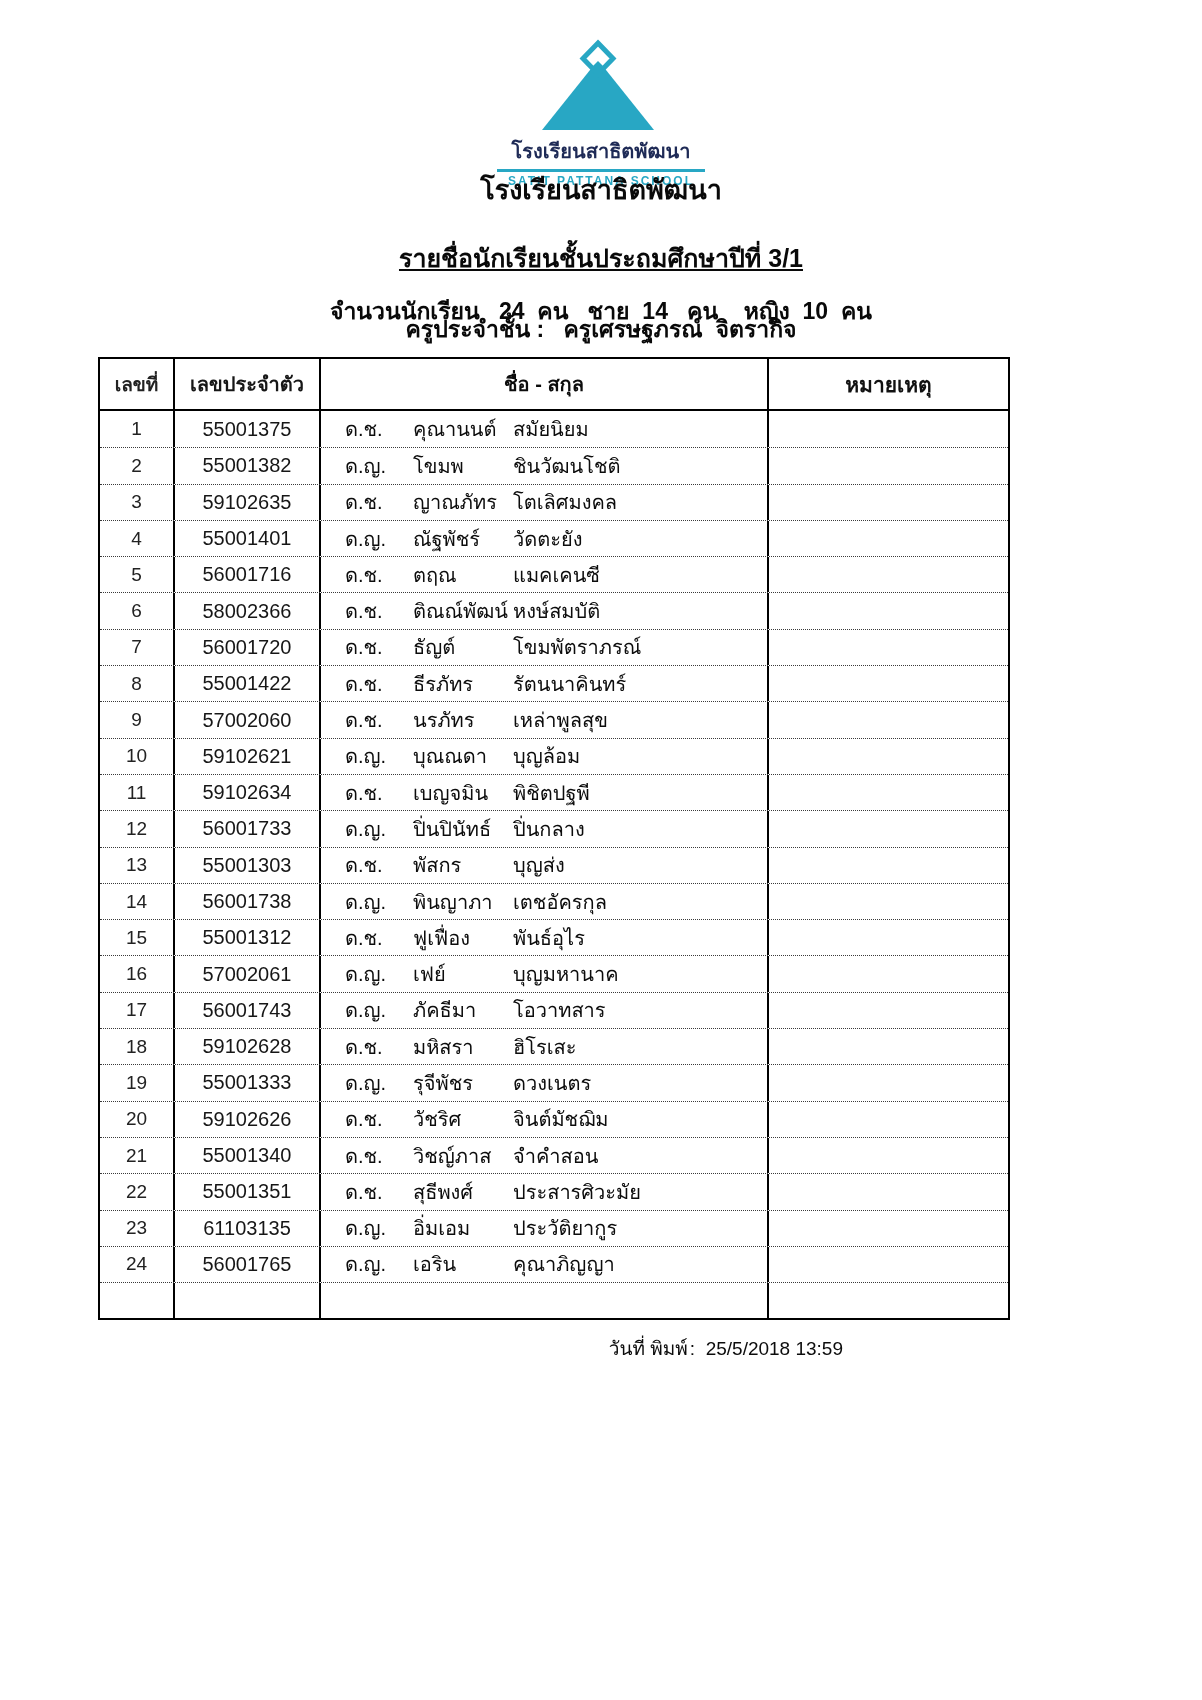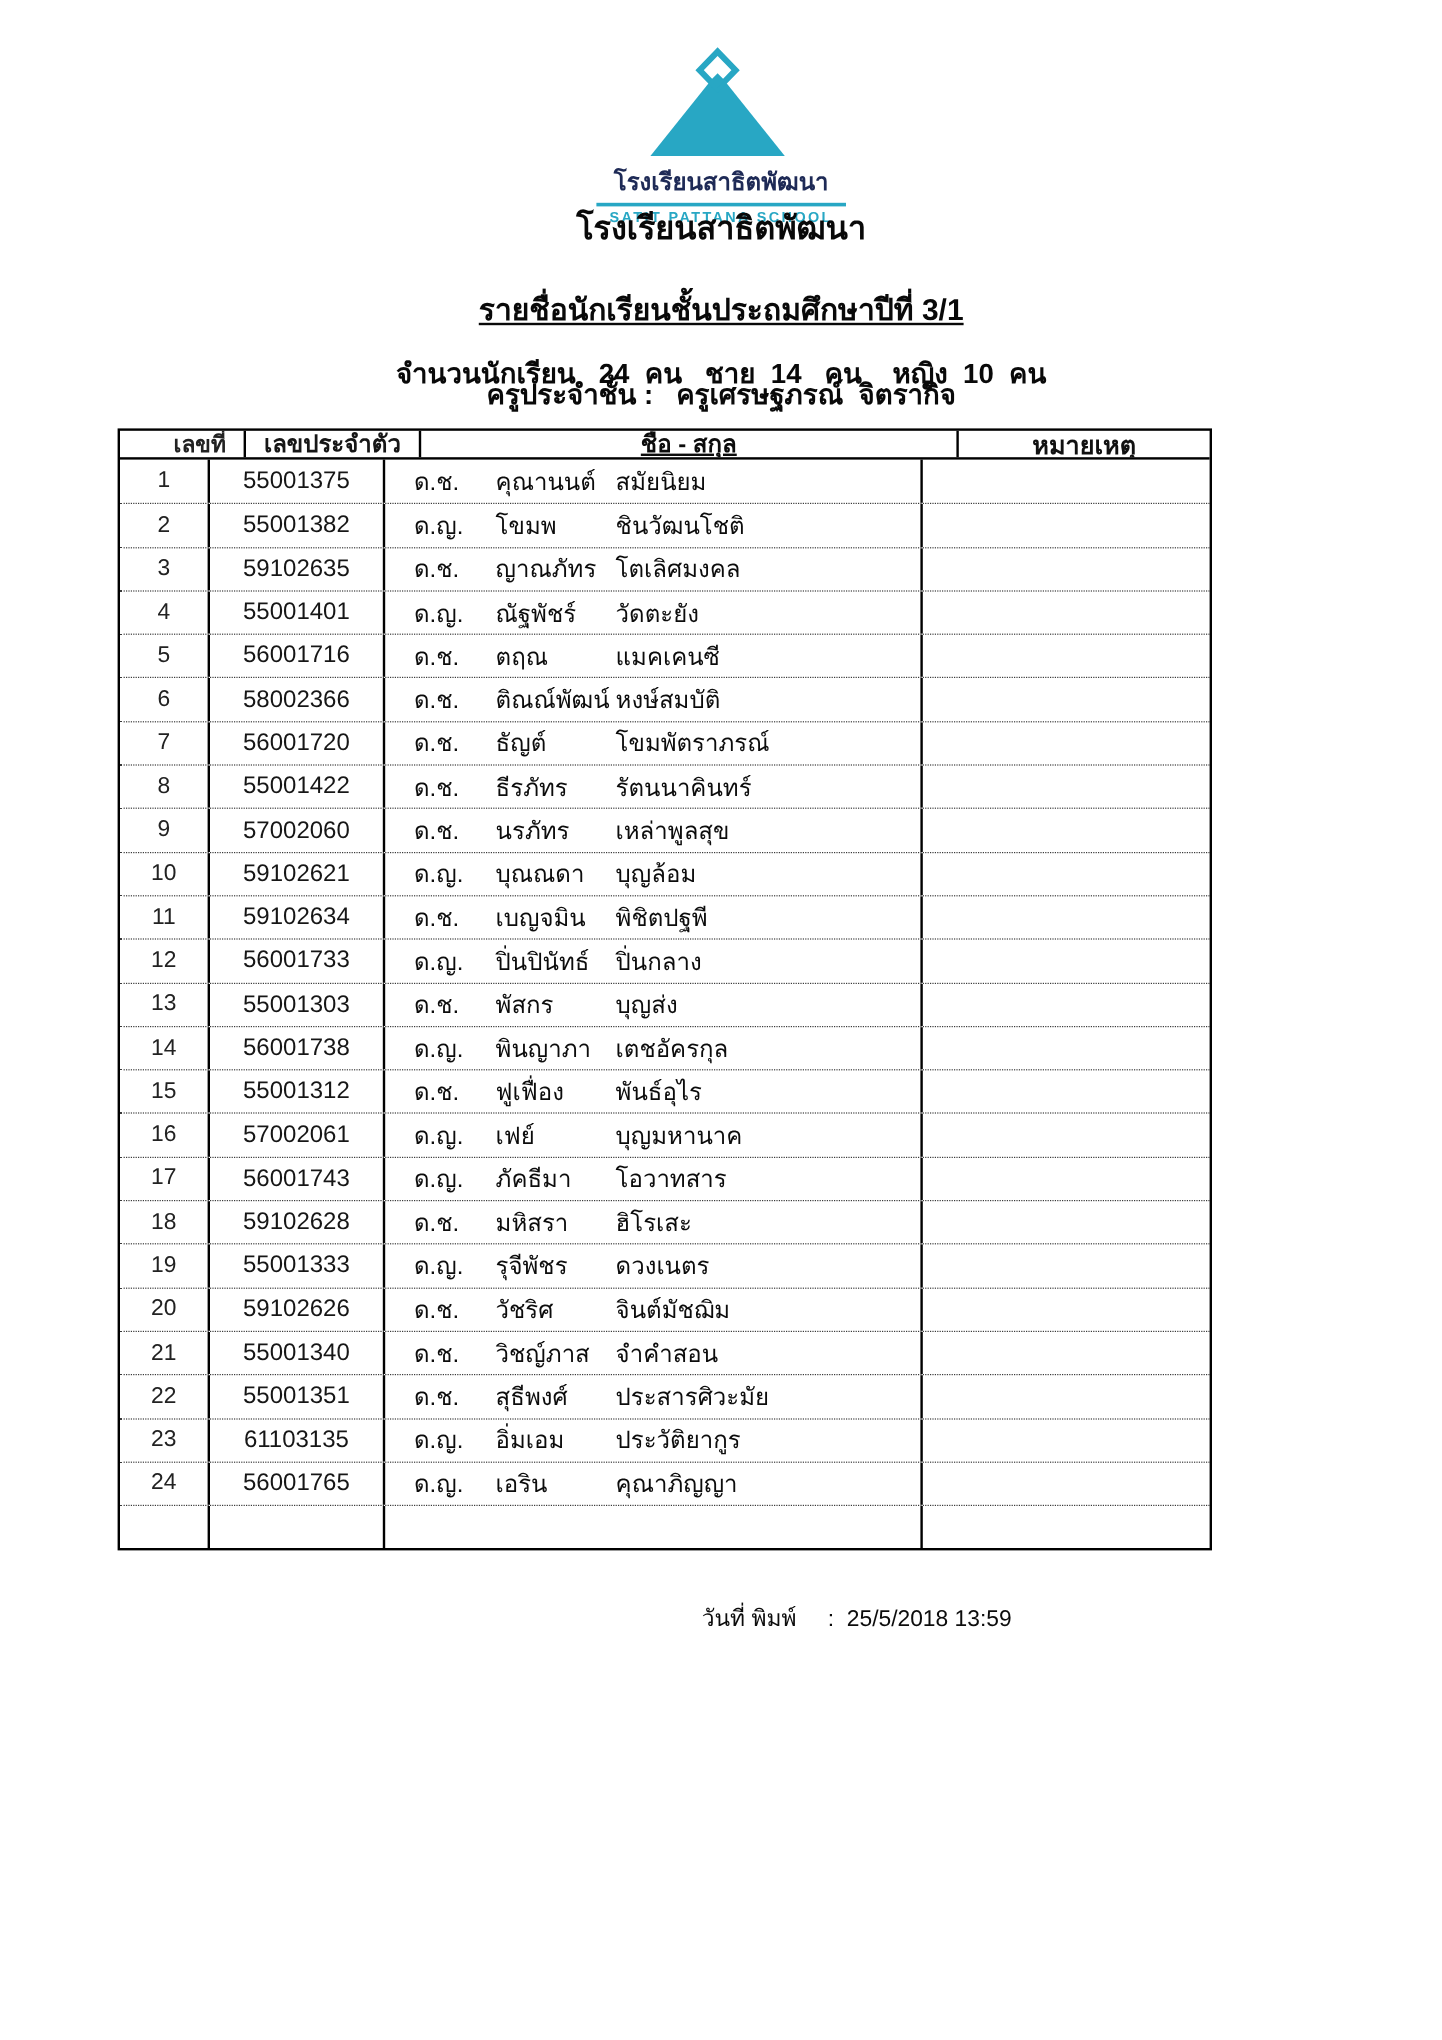--- a/index.html
+++ b/index.html
@@ -46,42 +46,42 @@
   }
   .trow {
     display: grid;
     grid-template-columns: 75px 146px 448px auto;
     box-sizing: border-box;
   }
   .trow > div { box-sizing: border-box; overflow: hidden; }
   .cell-no, .cell-id { text-align: center; }
   .cell-no, .cell-id, .cell-name { border-right: 2px solid #000; }
   .head-row {
-    height: 24px; align-items: center;
+    height: 52px; align-items: center;
     border-bottom: 2px solid #000;
-    font-weight: bold; font-size: 21px; padding-left: 30px;
+    font-weight: bold; font-size: 21px;
   }
   .head-row > div { display: flex; align-items: center; justify-content: center; height: 100%; }
   .data-row { height: 36.3px; border-top: 1px dotted #3a3a3a; align-items: center; }
   .data-row:first-child { border-top: none; }
   .data-row > div { display: flex; align-items: center; height: 100%; }
   .cell-no   { justify-content: center; font-size: 19px; color: #222; }
   .cell-id   { justify-content: center; font-size: 20px; color: #161616; }
   .cell-name { font-size: 20px; color: #0c0c0c; padding-left: 24px; }
   .name-prefix { display: inline-block; width: 56px; white-space: pre; }
   .name-first  { display: inline-block; width: 100px; white-space: pre; margin-left: 12px; }
   .name-last   { display: inline-block; white-space: pre; }
   .empty-row { height: 36px; border-top: 1px dotted #3a3a3a; }
 
   
   .print-date {
     position: absolute; top: 1311px; left: 0; width: 843px;
     text-align: right; font-size: 19px; color: #0c0c0c; white-space: pre;
   }
-  .print-date .plabel { margin-right: 26px; }
+  .print-date .plabel { margin-right: 2px; }
 </style>
 </head>
 <body>
 
 <div class="page">
 
   <div class="logo-block">
     <svg width="130" height="95" viewBox="0 0 130 95" aria-hidden="true">
       <path d="M62 22 L118 92 L6 92 Z" fill="#28a7c4"></path>
       <path d="M62 5 L77 20.5 L62 36 L47 20.5 Z" fill="#ffffff" stroke="#28a7c4" stroke-width="5"></path>
@@ -94,21 +94,21 @@
 
   <div class="hline school-title">โรงเรียนสาธิตพัฒนา</div>
   <div class="hline roster-title">รายชื่อนักเรียนชั้นประถมศึกษาปีที่ 3/1</div>
   <div class="hline count-summary">จำนวนนักเรียน   24  คน   ชาย  14   คน    หญิง  10  คน</div>
   <div class="hline class-teacher"><span>ครูประจำชั้น :</span><span>   </span><span>ครูเศรษฐภรณ์  จิตรากิจ</span></div>
 
   <div class="roster-table">
     <div class="trow head-row">
       <div class="cell-no">เลขที่</div>
       <div class="cell-id">เลขประจำตัว</div>
-      <div class="cell-name" style="justify-content:center; padding-left:0;text-decoration:underline;">ชื่อ - สกุล</div>
+      <div class="cell-name" style="justify-content:center; padding-left:0;">ชื่อ - สกุล</div>
       <div class="cell-remark">หมายเหตุ</div>
     </div>
 
     <div>
   <div class="trow data-row">
     <div class="cell-no">1</div>
     <div class="cell-id">55001375</div>
     <div class="cell-name">
       <span class="name-prefix">ด.ช.</span>
       <span class="name-first">คุณานนต์</span>

